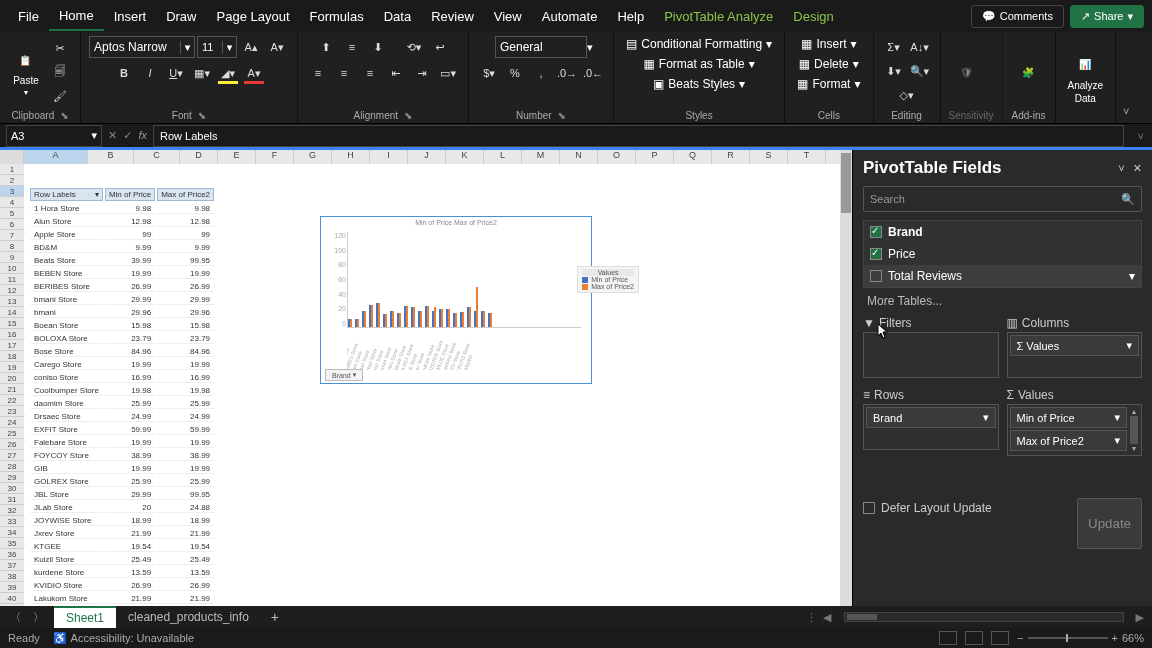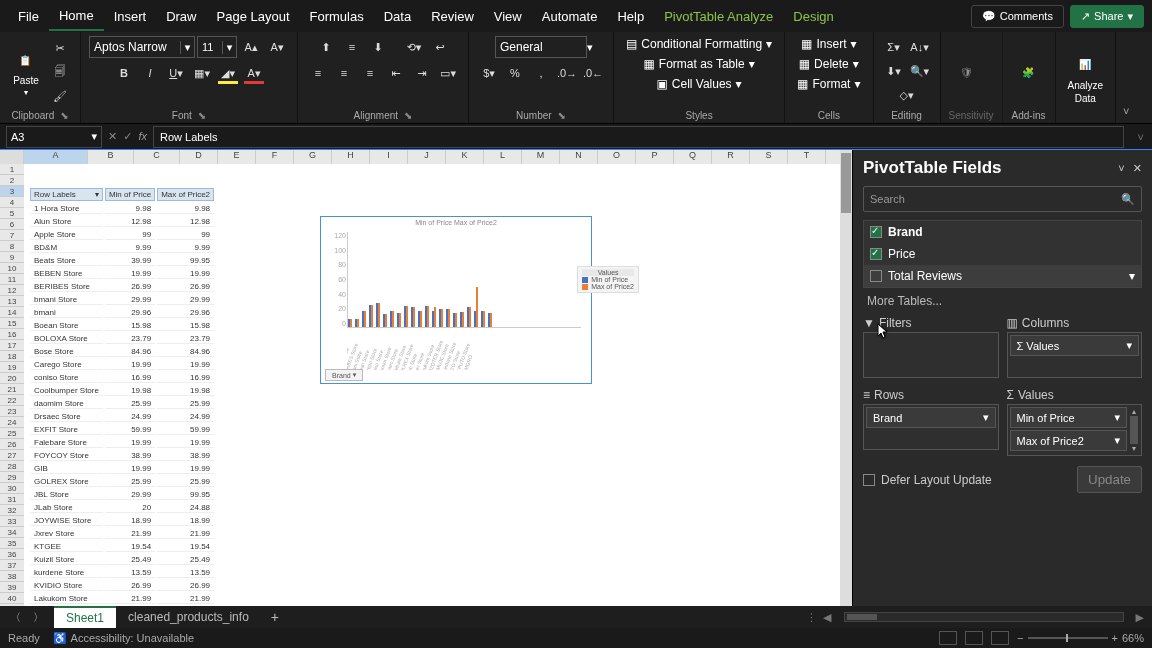--- a/index.html
+++ b/index.html
@@ -29,21 +29,21 @@
 .fontbox .sel { padding: 0 4px; font-size: 12px; min-width:90px; }
 .fontbox .dd { border-left:1px solid #555; width:14px; text-align:center;}
 .sizebox { display:flex; align-items:center; border:1px solid #555; height:22px; }
 .sizebox .sel { padding:0 4px; width:24px; text-align:left; }
 .sizebox .dd { border-left:1px solid #555; width:14px; text-align:center;}
 .styles-list .item { display:flex; align-items:center; gap:4px; padding:1px 4px; font-size:12px;}
 .cells-list .item { display:flex; align-items:center; gap:4px; padding:1px 4px; font-size:12px; }
 .ribbon .collapse { width:20px; display:flex; align-items:flex-end; justify-content:center; padding-bottom:6px; color:#aaa;}
 
 
-.fbar { display:flex; align-items:center; height:26px; background:#1a1a1a; border-bottom:1px solid #3b82f6; }
+.fbar { display:flex; align-items:center; height:26px; background:#1a1a1a; border-bottom:3px solid #3b82f6; }
 .namebox { border:1px solid #444; height:22px; width:96px; margin-left:6px; display:flex; align-items:center; padding:0 4px; justify-content:space-between;}
 .fx-icons { display:flex; gap:6px; padding:0 6px; color:#999; }
 .fx-input { flex:1; border:1px solid #444; height:22px; margin-right:6px; padding:0 6px; display:flex; align-items:center; background:#1a1a1a;}
 
 
 .content { display:flex; position:absolute; top:150px; bottom:42px; left:0; right:0; }
 .sheet { flex:1; background:#fff; position:relative; overflow:hidden; }
 .colhdr { display:flex; background:#e8e8e8; height:14px; font-size:9px; color:#444; position:sticky; top:0;}
 .colhdr .cell { border-right:1px solid #ccc; text-align:center; }
 .grid-body { display:flex; height: calc(100% - 14px); }
@@ -92,21 +92,21 @@
 .dragtxt { padding:18px 12px 8px 12px; color:#ccc; font-size:12px;}
 .areas { display:grid; grid-template-columns:1fr 1fr; gap:8px; padding:0 10px; }
 .areabox .ah { font-size:12px; color:#ccc; display:flex; align-items:center; gap:4px; padding:2px 0;}
 .areabox .body { border:1px solid #555; min-height:46px; background:#2f2f2f; padding:2px; }
 .pill { background:#3a3a3a; border:1px solid #555; padding:3px 6px; font-size:11px; display:flex; justify-content:space-between; align-items:flex-end; margin-bottom:2px;}
 .values-scroll { display:flex; }
 .values-scroll .vs { width:10px; display:flex; flex-direction:column; justify-content:space-between; align-items:center; margin-left:2px;}
 .values-scroll .vs span { font-size:8px; color:#aaa;}
 .defer { display:flex; align-items:center; justify-content:space-between; padding:10px; }
 .defer .l { display:flex; gap:6px; align-items:center; color:#ccc; font-size:12px;}
-.defer button { background:#3a3a3a; border:1px solid #555; color:#888; padding:5px 10px; border-radius:2px;}
+.defer button { background:#3a3a3a; border:1px solid #555; color:#888; padding:17px 10px; border-radius:2px;margin-top:32px;}
 
 
 .tabstrip { position:absolute; bottom:20px; left:0; right:0; height:22px; background:#1e1e1e; display:flex; align-items:center; }
 .tabstrip .nav { display:flex; gap:12px; padding:0 10px; color:#bbb;}
 .tabstrip .tab { padding:3px 12px; font-size:12px; color:#bbb; }
 .tabstrip .tab.active { background:#fff; color:#217346; border-top:2px solid #217346;}
 .tabstrip .add { padding:0 10px; color:#bbb; font-size:14px;}
 .tabstrip .hs { flex:1; display:flex; align-items:center; justify-content:flex-end; gap:6px; padding:0 8px;}
 .tabstrip .hbar { flex:1; height:10px; background:#2a2a2a; margin:0 6px; position:relative; max-width:280px; border:1px solid #444;}
 .tabstrip .hbar .thumb { position:absolute; left:2px; width:30px; top:1px; bottom:1px; background:#555;}
@@ -255,21 +255,21 @@
           <span>Conditional Formatting</span>
           <span>▾</span>
         </div>
       <div class="item">
           <span>▦</span>
           <span>Format as Table</span>
           <span>▾</span>
         </div>
       <div class="item">
           <span>▣</span>
-          <span>Cell Values</span>
+          <span>Beats Styles</span>
           <span>▾</span>
         </div>
     </div>
     <div class="label">
         <span>Styles</span>
       </div>
   </div>
 
   <div class="rgroup cells-list">
     <div class="body vstack">

